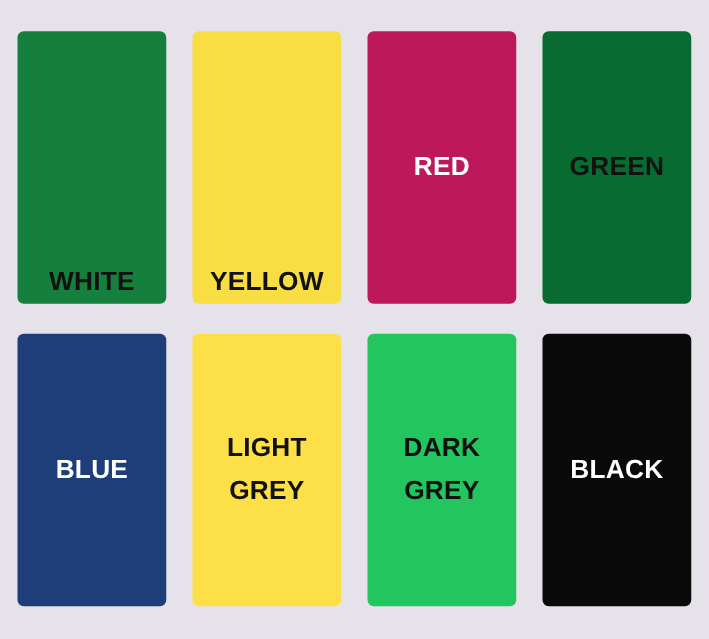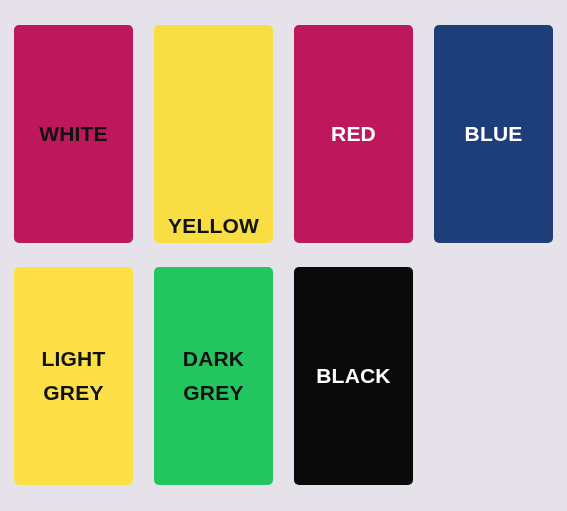--- a/index.html
+++ b/index.html
@@ -50,32 +50,35 @@
     white-space: pre-line;
     user-select: none;
   }
 </style>
 </head>
 <body style="background: rgb(229, 227, 233);">
 
 <div id="palette-board">
   <div class="swatch-grid">
 
-    <div class="swatch" style="background: #be185d; border-radius: 5px;">
+    <div class="swatch" style="background: #15803d; border-radius: 5px; align-items: flex-end;">
       <span class="swatch-label" style="color: rgb(17, 17, 17);">WHITE</span>
     </div>
 
     <div class="swatch" style="background: rgb(249, 222, 67); border-radius: 5px; align-items: flex-end;">
       <span class="swatch-label" style="color: rgb(17, 17, 17);">YELLOW</span>
     </div>
 
     <div class="swatch" style="background: #be185d; border-radius: 5px;">
       <span class="swatch-label" style="color: rgb(255, 255, 255);">RED</span>
     </div>
 
+    <div class="swatch" style="background: rgb(8, 107, 49); border-radius: 5px;">
+      <span class="swatch-label" style="color: rgb(17, 17, 17);">GREEN</span>
+    </div>
 
     <div class="swatch" style="background: rgb(29, 62, 120); border-radius: 5px;">
       <span class="swatch-label" style="color: rgb(255, 255, 255);">BLUE</span>
     </div>
 
     <div class="swatch" style="background: #fde047; border-radius: 5px;">
       <span class="swatch-label" style="color: rgb(17, 17, 17);">LIGHT
 GREY</span>
     </div>
 

